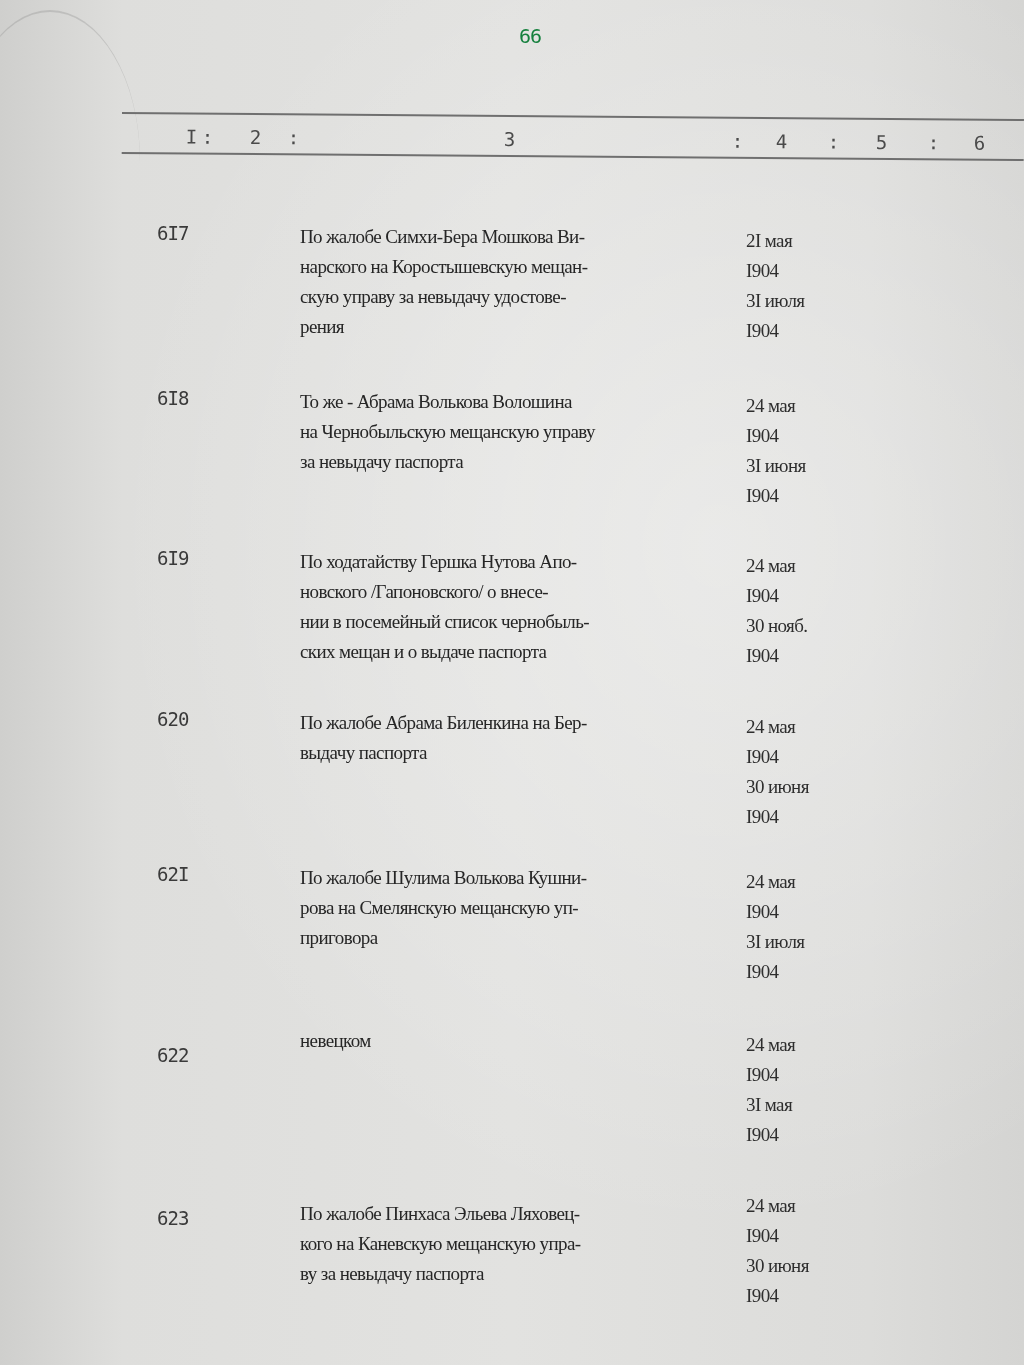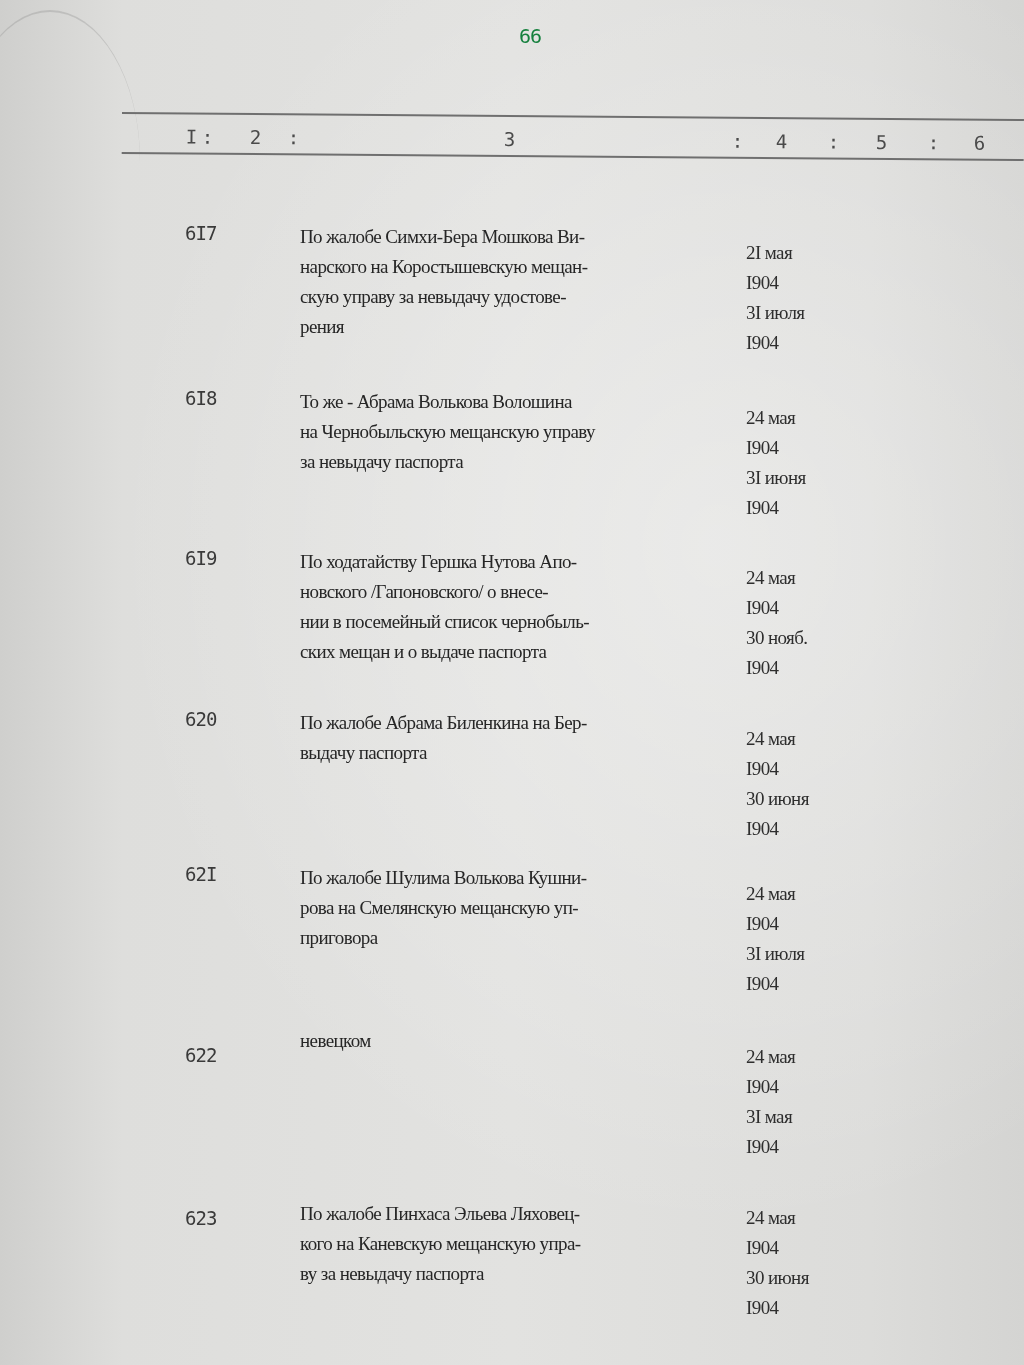--- a/index.html
+++ b/index.html
@@ -68,36 +68,36 @@
       width: 1024px;
       height: 1365px;
     }
     .entry {
       position: absolute;
       left: 0;
       width: 1024px;
     }
     .entry-num {
       position: absolute;
-      left: 185px;
+      left: 157px;
       top: 0;
       font-size: 19px;
       color: #3a3a3a;
       letter-spacing: -1px;
     }
     .entry-desc {
       position: absolute;
       left: 300px;
       top: 0;
       width: 450px;
     }
     .entry-dates {
       position: absolute;
       left: 746px;
-      top: 16px;
+      top: 4px;
       width: 130px;
     }
     .line {
       display: block;
       height: 30px;
       line-height: 30px;
       font-size: 19px;
       white-space: pre;
       letter-spacing: -0.6px;
       color: #262626;

